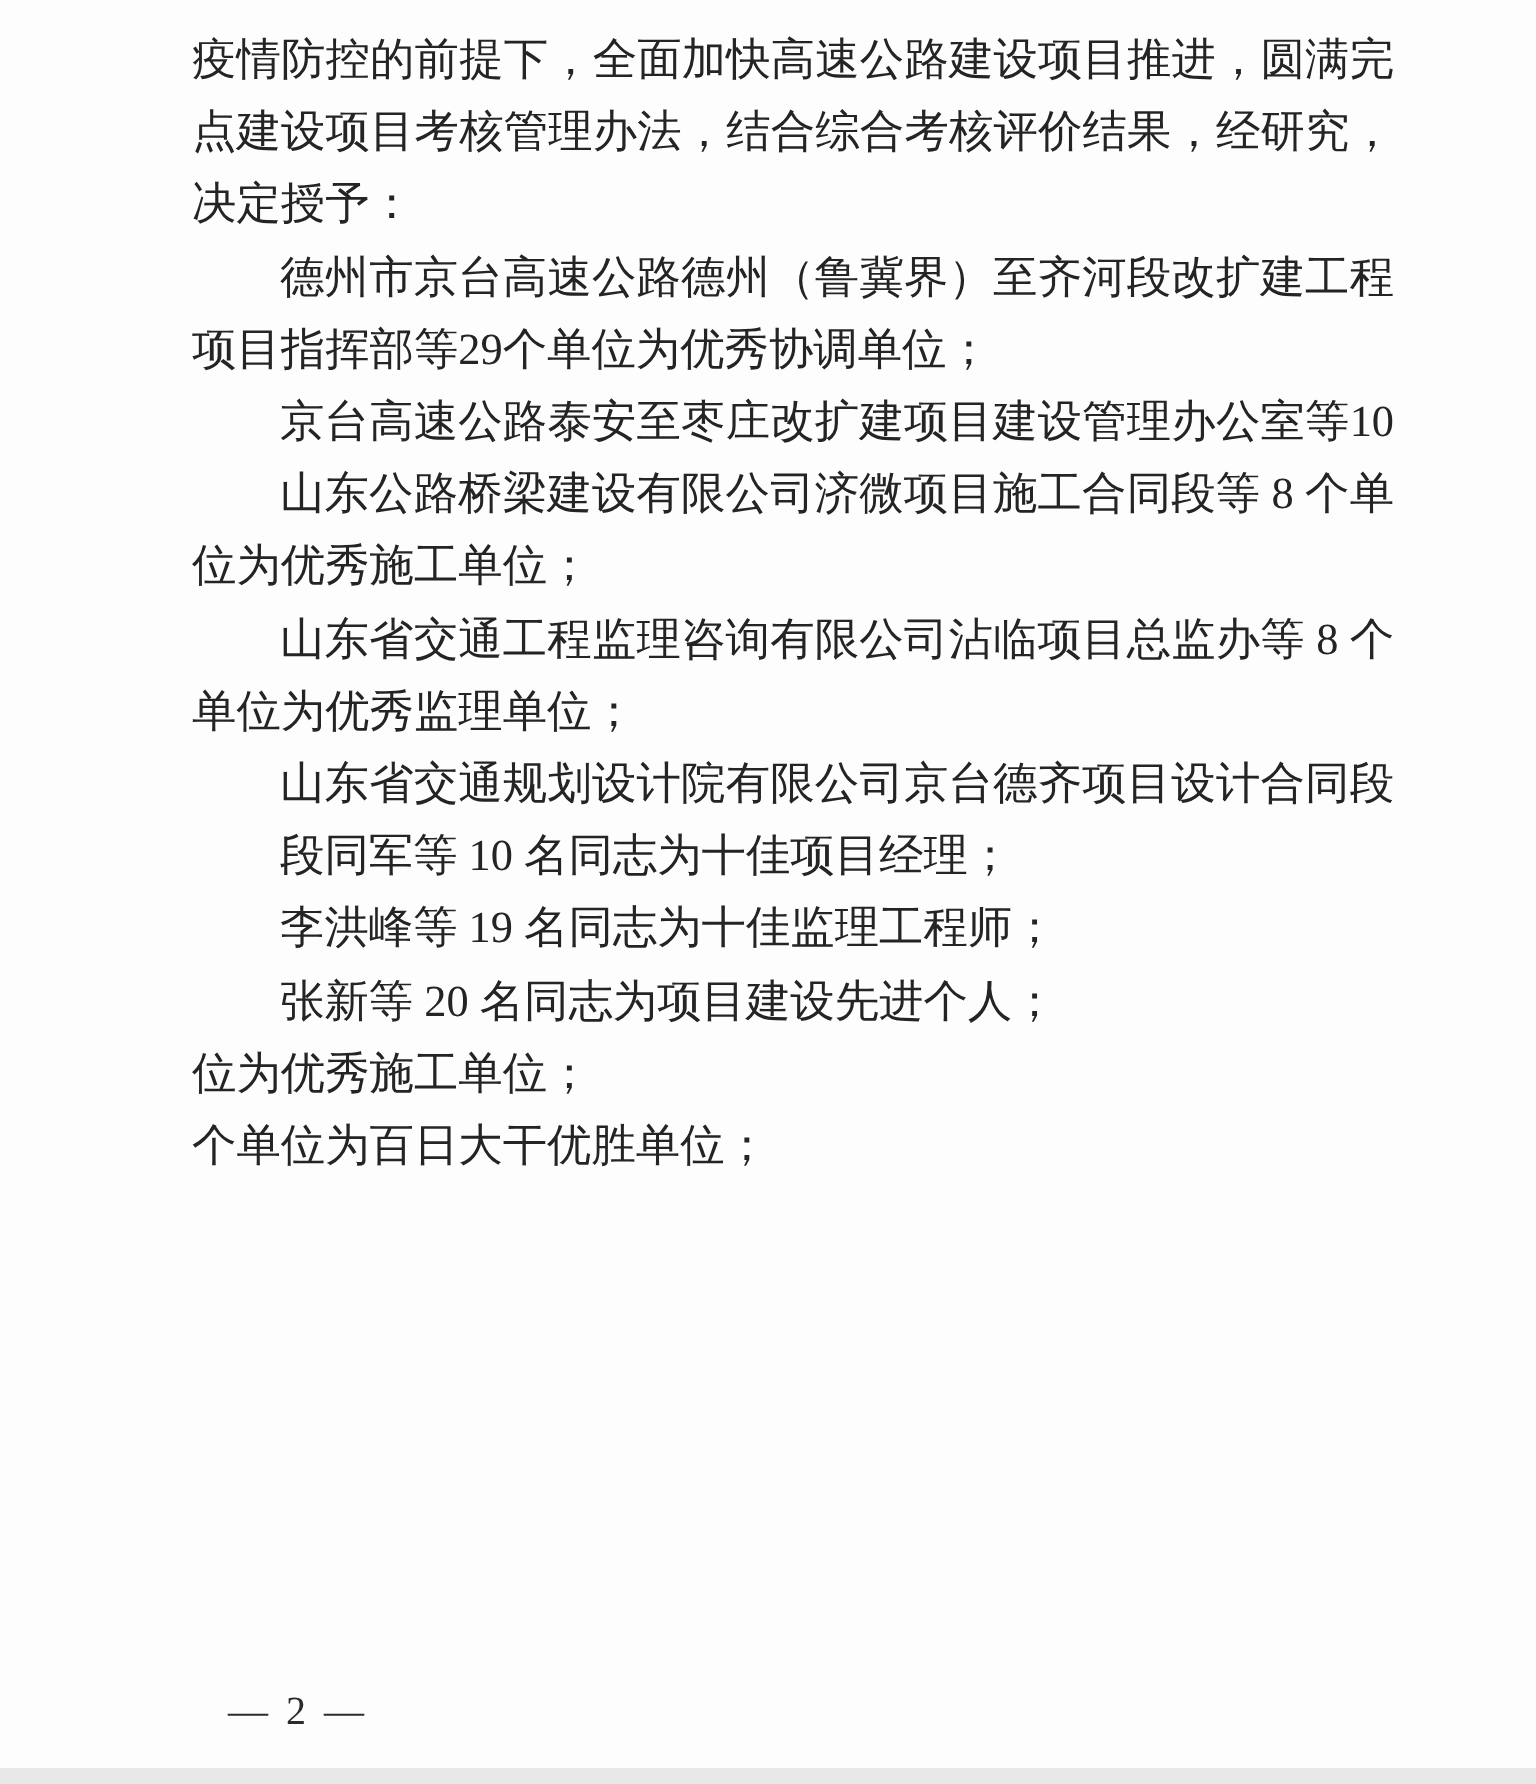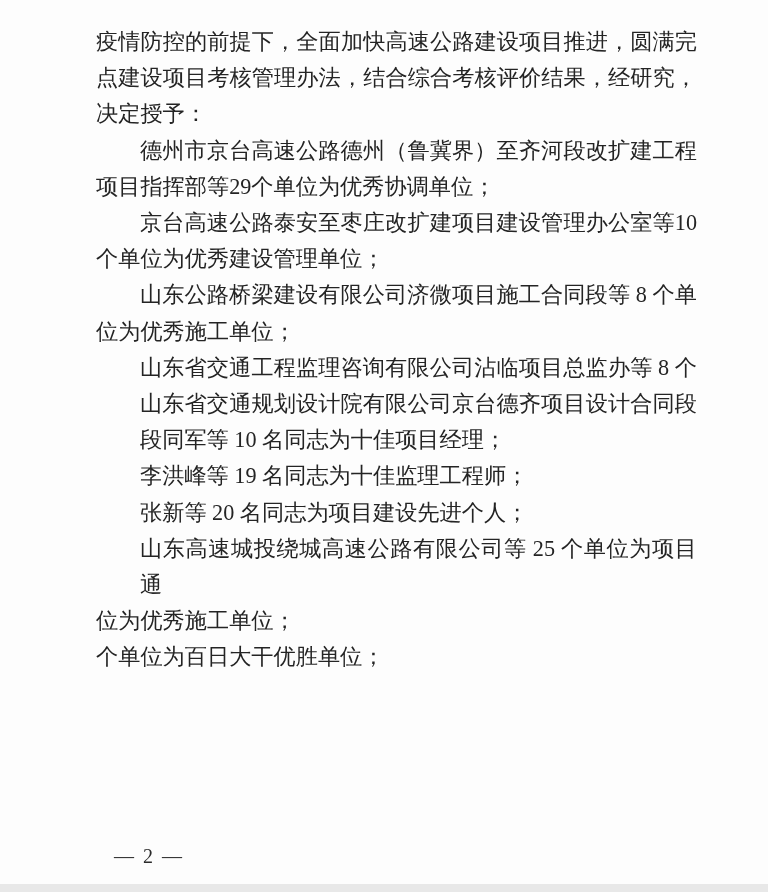--- a/index.html
+++ b/index.html
@@ -15,21 +15,21 @@
   }
   .page {
     position: relative;
     width: 768px;
     height: 892px;
     background: #fdfdfd;
   }
   .text-block {
     position: absolute;
     left: 96px;
-    top: 24px;
+    top: 12px;
     width: 601px;
     font-size: 22.2px;
     line-height: 36.2px;
     color: #242424;
     letter-spacing: 0;
   }
   .para {
     margin: 0;
     padding: 0;
   }
@@ -70,43 +70,42 @@
         <div class="line first">疫情防控的前提下，全面加快高速公路建设项目推进，圆满完</div>
         <div class="line">点建设项目考核管理办法，结合综合考核评价结果，经研究，</div>
         <div class="line last">决定授予：</div>
       </div>
       <div class="para indent">
         <div class="line first">德州市京台高速公路德州（鲁冀界）至齐河段改扩建工程</div>
         <div class="line last">项目指挥部等29个单位为优秀协调单位；</div>
       </div>
       <div class="para indent">
         <div class="line first">京台高速公路泰安至枣庄改扩建项目建设管理办公室等10</div>
-        <div class="line last">个单位为优秀建设管理单位；</div>
       </div>
       <div class="para indent">
         <div class="line first">山东公路桥梁建设有限公司济微项目施工合同段等 8 个单</div>
         <div class="line last">位为优秀施工单位；</div>
       </div>
       <div class="para indent">
         <div class="line first">山东省交通工程监理咨询有限公司沾临项目总监办等 8 个</div>
+        <div class="line last">单位为优秀监理单位；</div>
       </div>
       <div class="para indent">
         <div class="line first">山东省交通规划设计院有限公司京台德齐项目设计合同段</div>
       </div>
       <div class="para indent">
         <div class="line first last">段同军等 10 名同志为十佳项目经理；</div>
       </div>
       <div class="para indent">
         <div class="line first last">李洪峰等 19 名同志为十佳监理工程师；</div>
       </div>
       <div class="para indent">
         <div class="line first last">张新等 20 名同志为项目建设先进个人；</div>
       </div>
       <div class="para indent">
-        <div class="line first">山东高速城投绕城高速公路有限公司等 25 个单位为项目通</div>
         <div class="line last">位为优秀施工单位；</div>
       </div>
       <div class="para indent">
         <div class="line last">个单位为百日大干优胜单位；</div>
       </div>
     </div>
   <div class="page-number">— 2 —</div>
   <div class="page-edge-strip"></div>
 </div>
 

